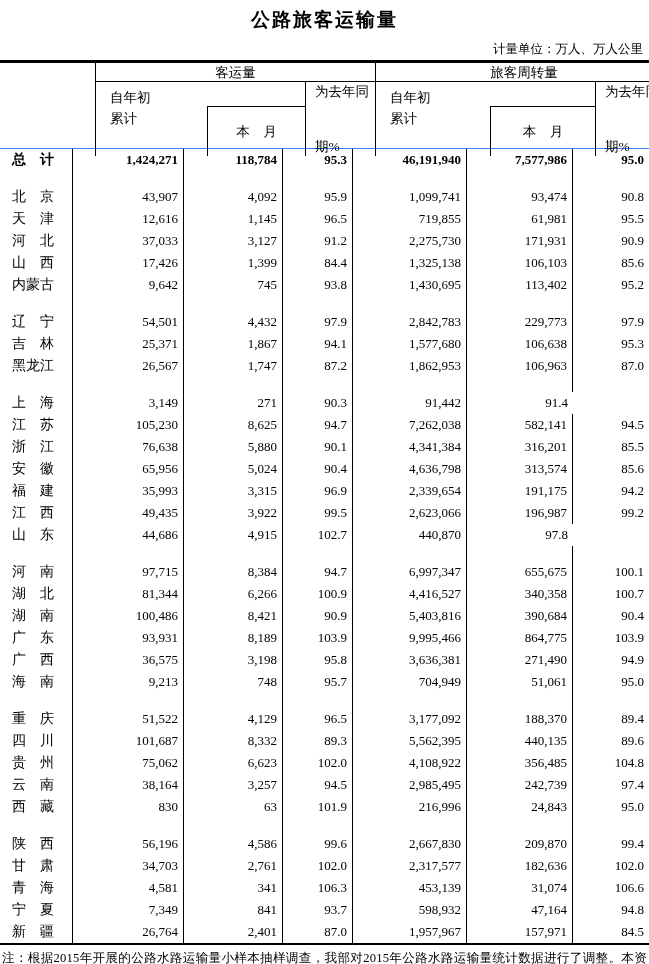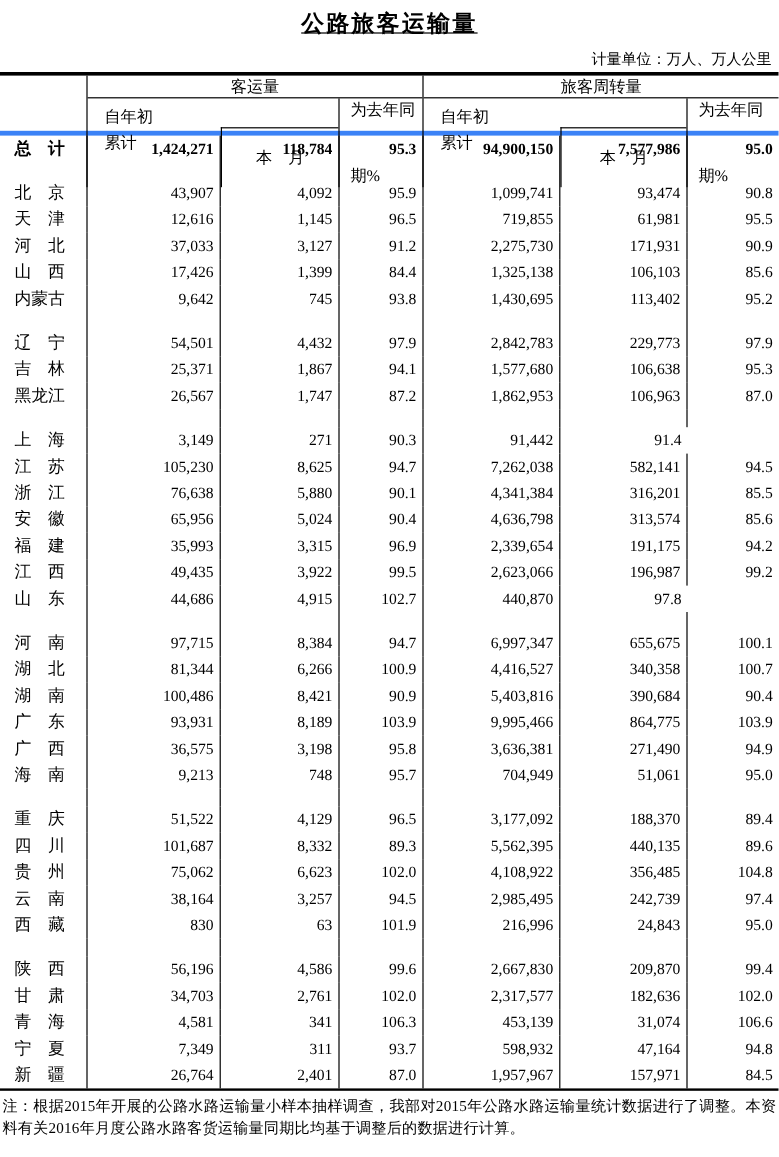--- a/index.html
+++ b/index.html
@@ -3,32 +3,32 @@
 <meta charset="utf-8">
 <style>
   html,body { margin:0; padding:0; background:#fff; }
   .page {
     width:649px; height:964px; background:#ffffff; color:#000;
     font-family:"Liberation Serif","DejaVu Serif",serif;
     position:relative; overflow:hidden; box-sizing:border-box;
   }
   .title {
     text-align:center; font-size:19px; font-weight:bold;
-    padding-top:7px; letter-spacing:2px; height:26px;text-decoration:underline;
+    padding-top:7px; letter-spacing:2px; height:26px;
   }
   .unit {
     text-align:right; font-size:12.5px; padding-right:6px;
     margin-top:8px; margin-bottom:3px; height:16px;
   }
   .tbl { border-top:3px solid #000; border-bottom:2px solid #000; }
 
   
   .hdr {
     display:grid; grid-template-columns:73px 280px 296px;
-    height:50px; border-bottom:4px solid #3b82f6; box-sizing:border-box;
+    height:86px; border-bottom:1px solid #3b82f6; box-sizing:border-box;padding-left:23px;
   }
   .h-prov { border-right:1px solid #000; box-sizing:border-box; }
   .h-group { display:flex; flex-direction:column; box-sizing:border-box; }
   .h-group.first { border-right:1px solid #000; }
   .h-gtitle {
     height:19px; line-height:19px; text-align:center;
     border-bottom:1px solid #000; font-size:13.5px; box-sizing:border-box;
   }
   .h-sub { flex:1; display:grid; box-sizing:border-box; }
   .h-sub.g1 { grid-template-columns:111px 99px 70px; }
@@ -116,21 +116,21 @@
         </div>
       </div>
     </div>
 
     <div class="tbody">
         <div class="row bold">
           <div class="c name">总　计</div>
           <div class="c num">1,424,271</div>
           <div class="c num">118,784</div>
           <div class="c num">95.3</div>
-          <div class="c num">94,900,150</div>
+          <div class="c num">46,191,940</div>
           <div class="c num">7,577,986</div>
           <div class="c num">95.0</div>
         </div>
         <div class="row gap">
           <div class="c name"></div>
           <div class="c num"></div>
           <div class="c num"></div>
           <div class="c num"></div>
           <div class="c num"></div>
           <div class="c num"></div>
@@ -436,21 +436,21 @@
           <div class="c num">4,581</div>
           <div class="c num">341</div>
           <div class="c num">106.3</div>
           <div class="c num">453,139</div>
           <div class="c num">31,074</div>
           <div class="c num">106.6</div>
         </div>
         <div class="row">
           <div class="c name">宁　夏</div>
           <div class="c num">7,349</div>
-          <div class="c num">311</div>
+          <div class="c num">841</div>
           <div class="c num">93.7</div>
           <div class="c num">598,932</div>
           <div class="c num">47,164</div>
           <div class="c num">94.8</div>
         </div>
         <div class="row">
           <div class="c name">新　疆</div>
           <div class="c num">26,764</div>
           <div class="c num">2,401</div>
           <div class="c num">87.0</div>

